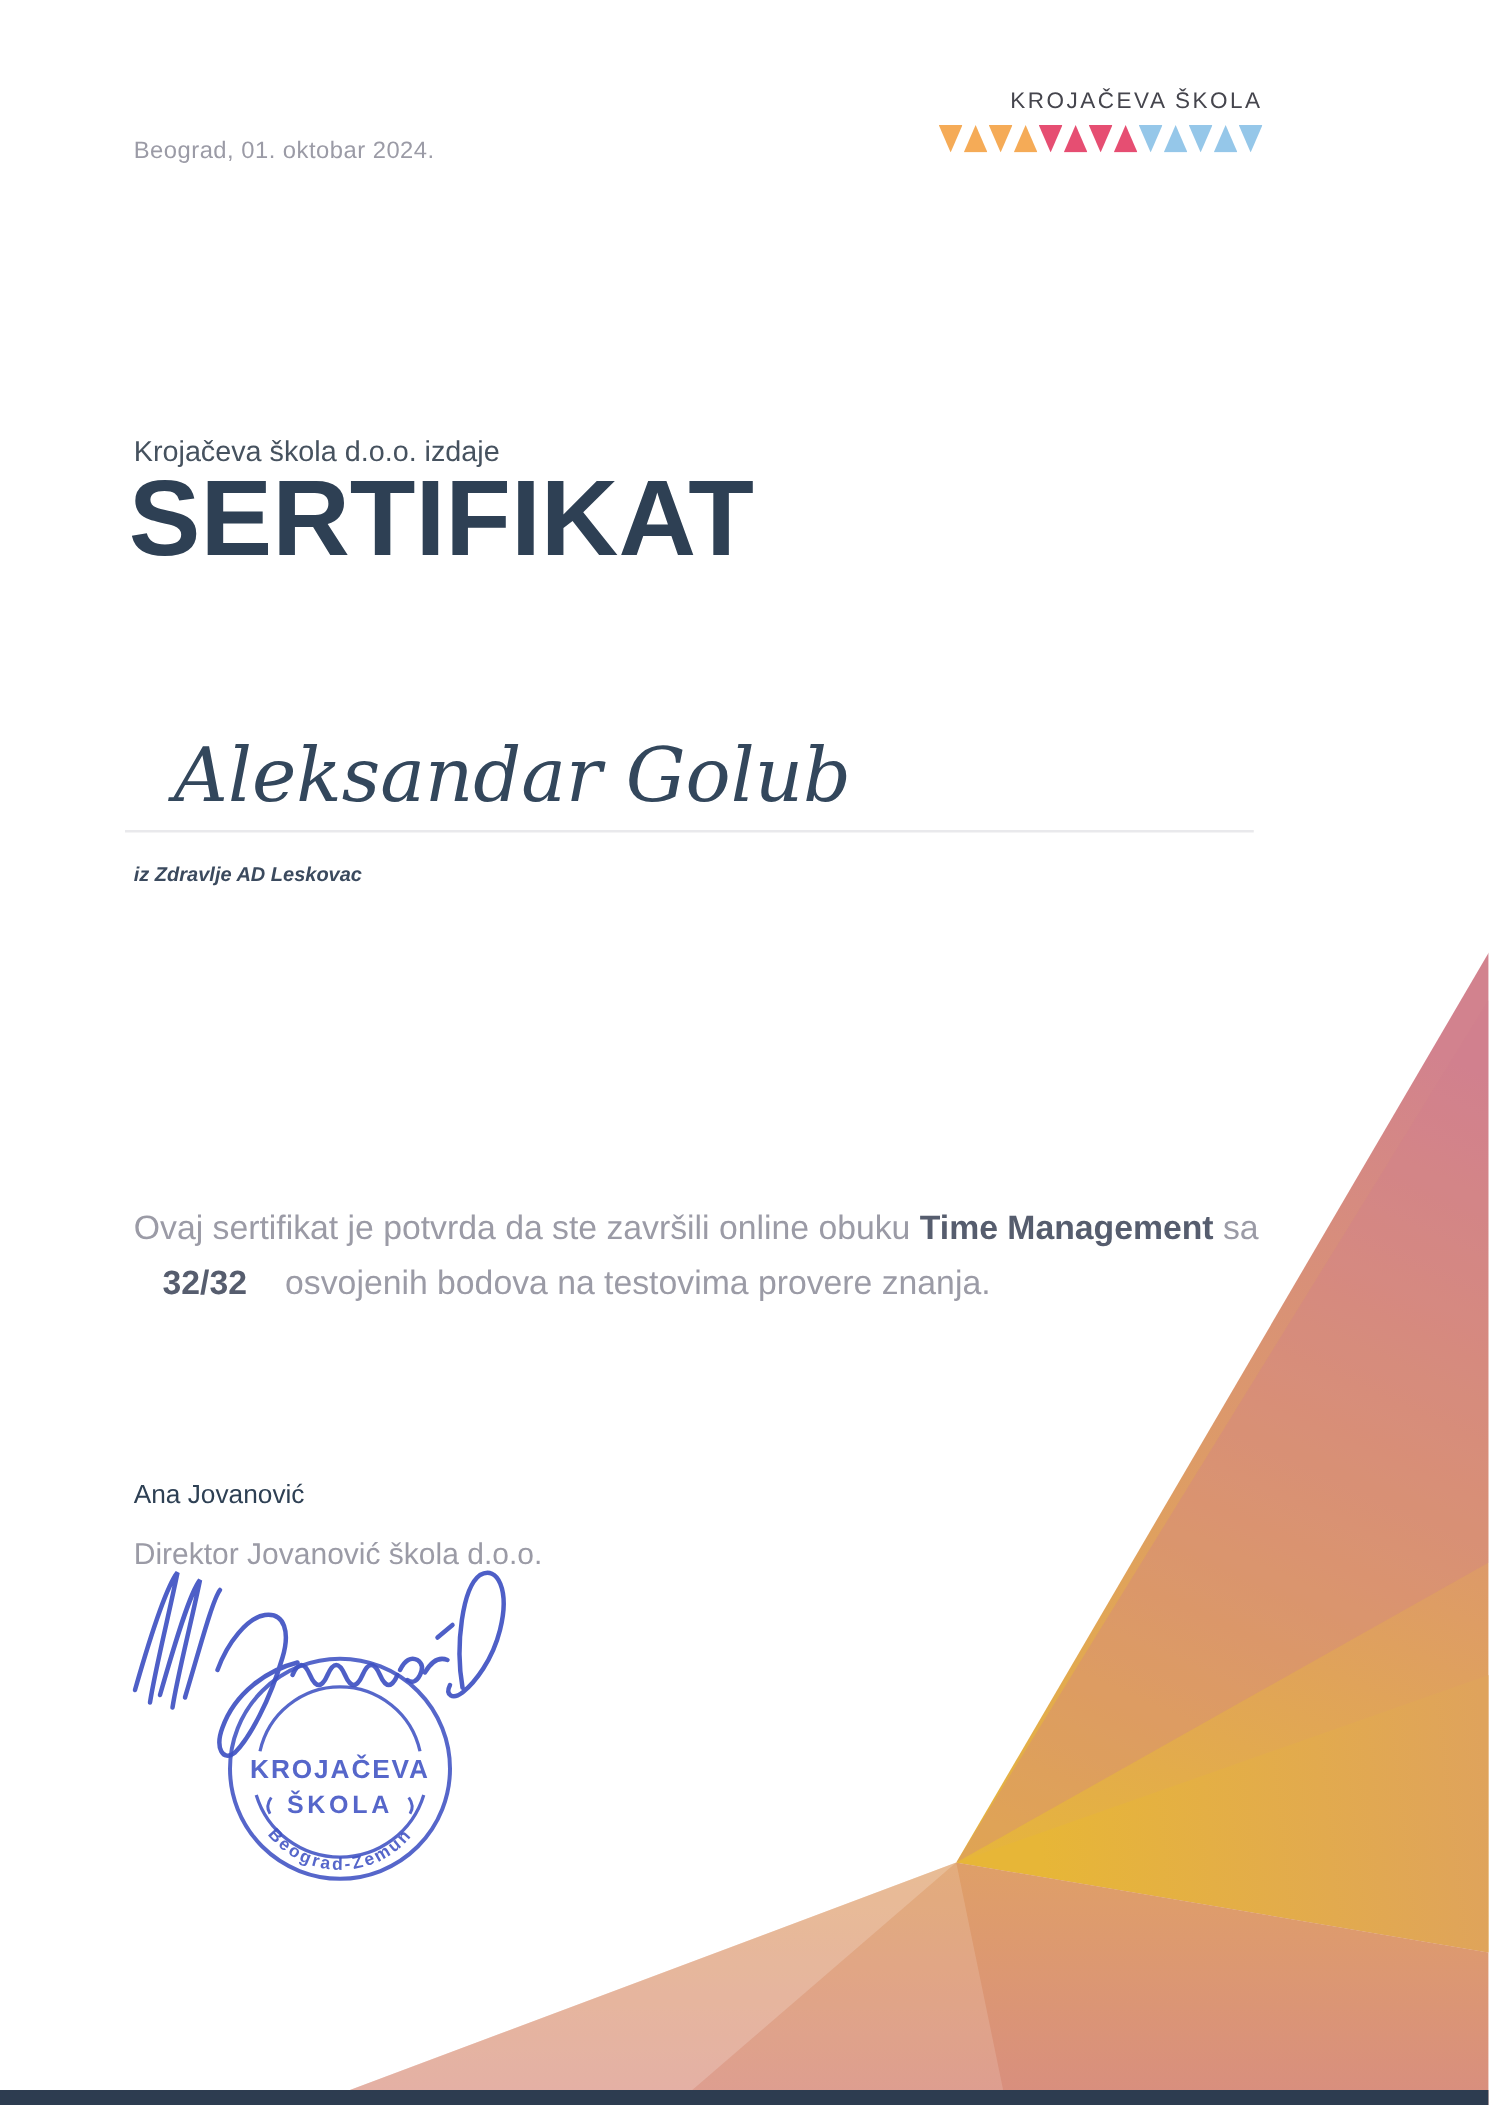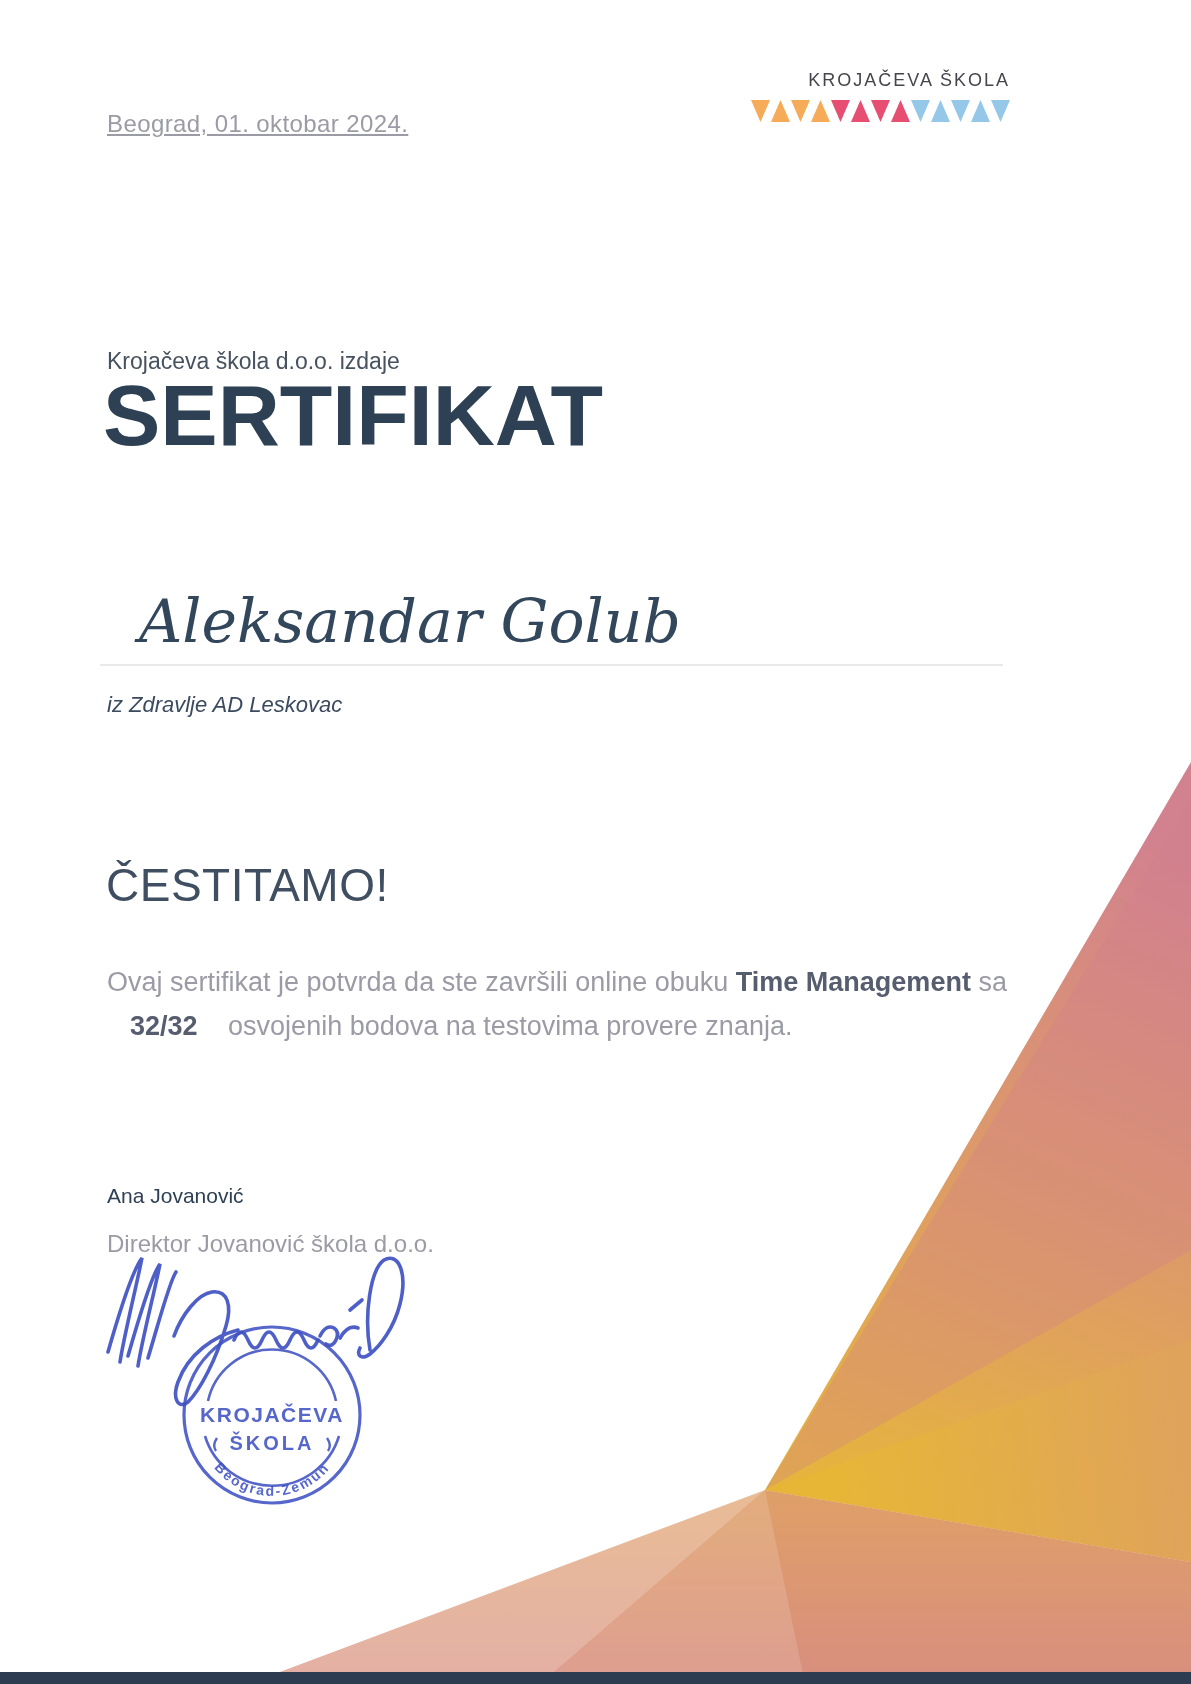--- a/index.html
+++ b/index.html
@@ -3,38 +3,38 @@
 <meta charset="utf-8">
 <title>Sertifikat</title>
 <style>
   html,body{margin:0;padding:0;background:#ffffff;}
   .page{position:relative;width:1191px;height:1684px;background:#fff;overflow:hidden;
         font-family:"Liberation Sans",sans-serif;}
   .decor{position:absolute;inset:0;z-index:0;}
   .content{position:absolute;inset:0;z-index:1;}
   .bottom-bar{position:absolute;left:0;bottom:0;width:100%;height:12px;background:var(--bar);z-index:4;}
 
-  .date{position:absolute;left:107px;top:110px;font-size:24px;color:var(--muted);letter-spacing:.4px;text-decoration:underline;}
+  .date{position:absolute;left:107px;top:110px;font-size:19px;color:var(--muted);letter-spacing:.4px;}
 
   .logo{position:absolute;top:70px;right:181px;text-align:right;}
   .logo-name{font-size:18px;letter-spacing:2px;color:var(--logo-text);font-weight:400;white-space:nowrap;}
   .logo-tris{margin-top:9px;display:flex;justify-content:flex-end;gap:1px;}
   .tri{width:19px;height:22px;display:inline-block;}
   .tri.down{clip-path:polygon(0 0,100% 0,50% 100%);}
   .tri.up{clip-path:polygon(50% 0,100% 100%,0 100%);}
 
   .issuer{position:absolute;left:107px;top:348px;font-size:23px;color:var(--slate);}
   .title{position:absolute;left:103px;top:366px;font-size:86px;font-weight:800;
          color:var(--ink-dark);letter-spacing:0;}
 
   .name{position:absolute;left:107px;top:586px;font-size:60px;font-style:italic;
         font-family:"DejaVu Serif",serif;color:var(--ink-name);white-space:nowrap;margin-left:32px;}
   .rule{position:absolute;left:100px;top:664px;width:903px;height:2px;background:var(--underline);}
-  .affiliation{position:absolute;left:107px;top:692px;font-size:22px;font-style:italic;
-        color:var(--affil);}
+  .affiliation{position:absolute;left:107px;top:692px;font-size:16px;font-style:italic;
+        color:var(--affil);font-weight:bold;}
 
   .congrats{position:absolute;left:106px;top:858px;font-size:46px;font-weight:300;
         color:var(--congrats);letter-spacing:.5px;}
   .body{position:absolute;left:107px;top:934px;width:915px;font-size:27px;line-height:1.62;
         color:var(--muted);}
   .strong{color:var(--body-strong);font-weight:700;}
   .score{margin:0 23px;}
 
   .signer-name{position:absolute;left:107px;top:1184px;font-size:21px;color:var(--ink-dark);}
   .signer-title{position:absolute;left:107px;top:1230px;font-size:24px;color:var(--muted);}
@@ -95,21 +95,20 @@
         </div>
     </div>
 
     <div class="issuer">Krojačeva škola d.o.o. izdaje</div>
     <div class="title">SERTIFIKAT</div>
 
     <div class="name">Aleksandar Golub</div>
     <div class="rule"></div>
     <div class="affiliation">iz Zdravlje AD Leskovac</div>
 
-    <div class="congrats">ČESTITAMO!</div>
 
     <p class="body"><span>Ovaj sertifikat je potvrda da ste završili online obuku </span><span class="strong">Time Management</span><span> sa </span><span class="strong score">32/32</span><span> osvojenih bodova na testovima provere znanja.</span></p>
 
     <div class="signer-name">Ana Jovanović</div>
     <div class="signer-title">Direktor Jovanović škola d.o.o.</div>
 
     <svg class="stamp" width="195" height="195" viewBox="0 0 195 195" aria-hidden="true">
       <g fill="none" stroke-width="3.2" opacity="0.88" stroke="#3f52c3">
         <circle cx="97" cy="97" r="88"></circle>
         <path d="M 33 83 A 65.5 65.5 0 0 1 161 83" stroke-width="2.6"></path>

